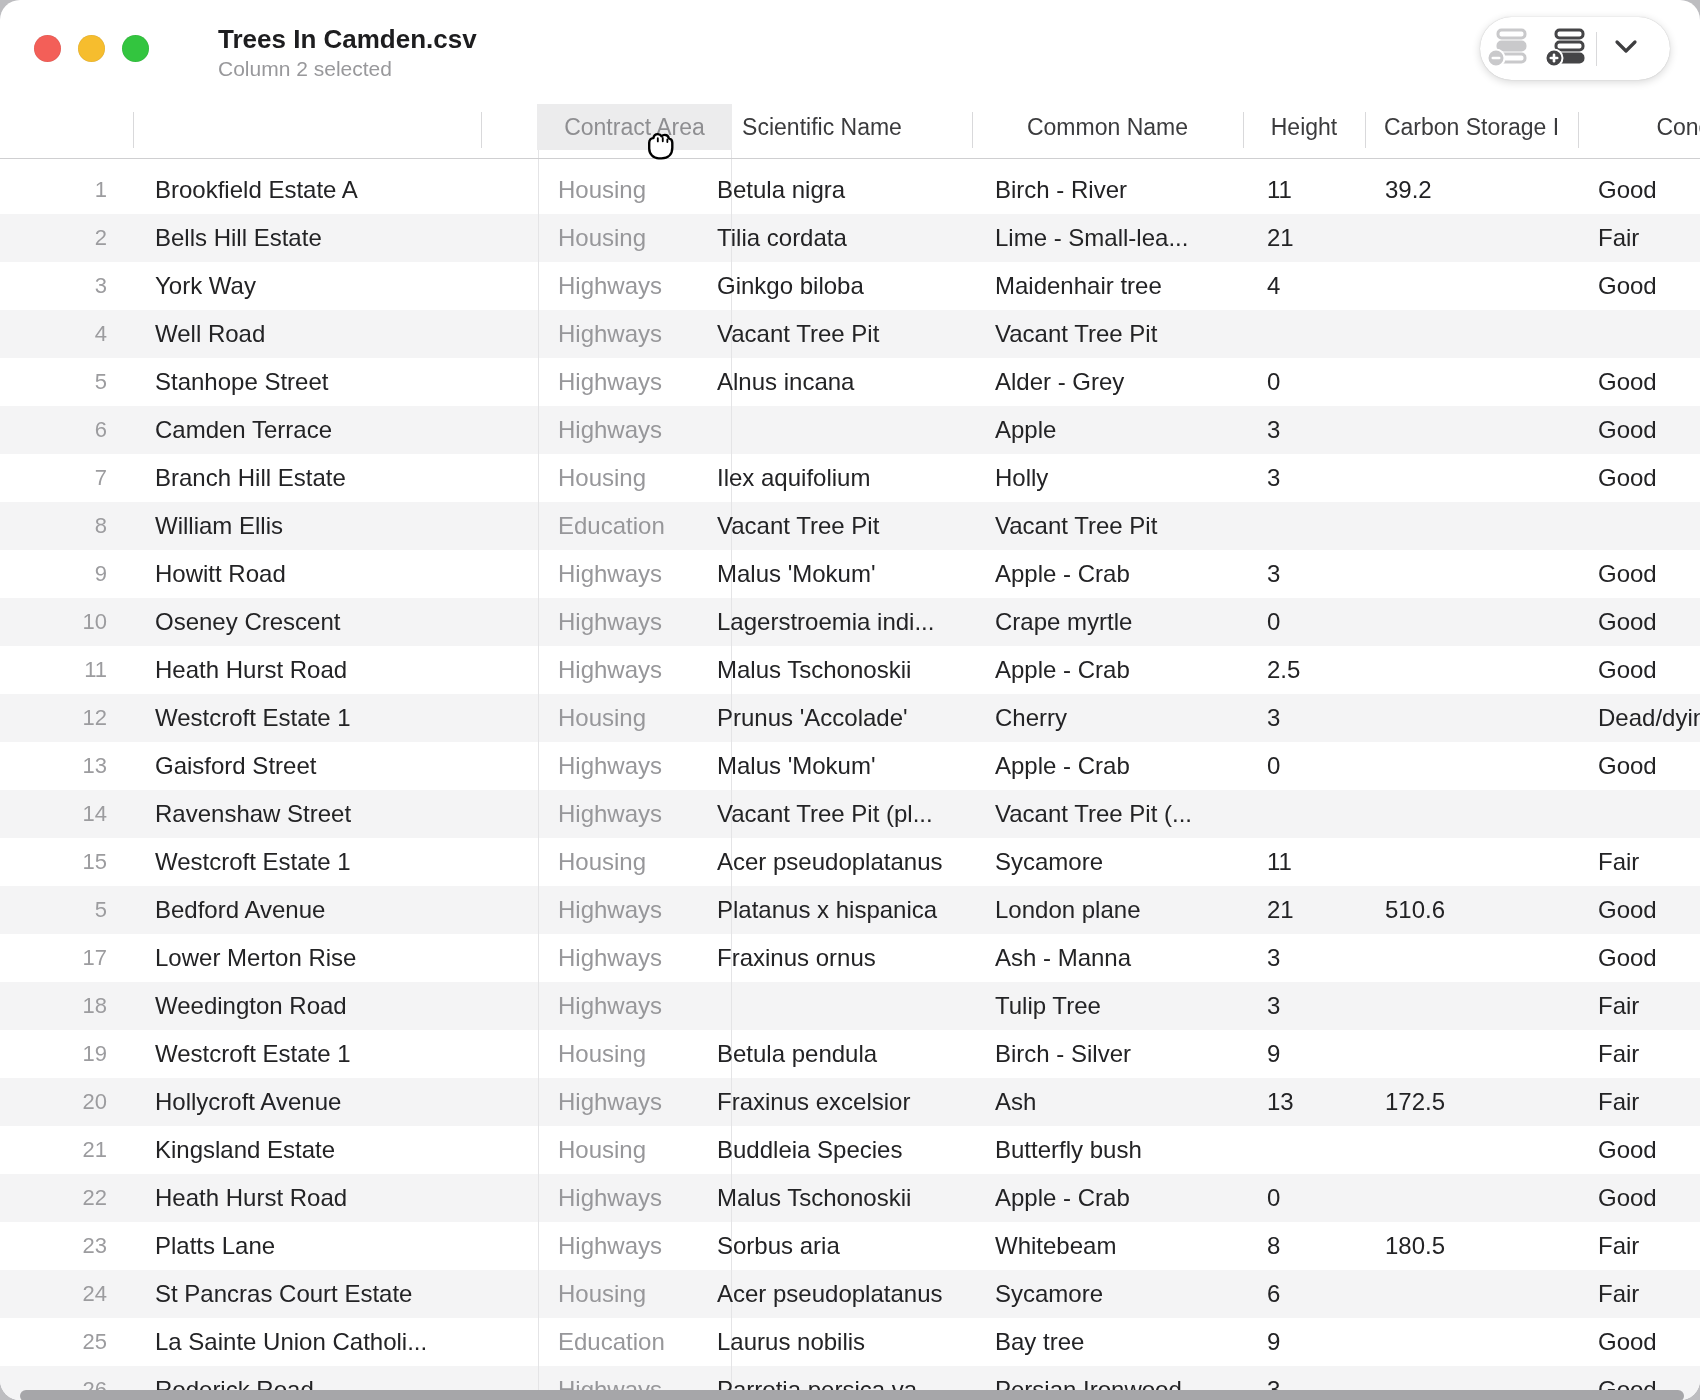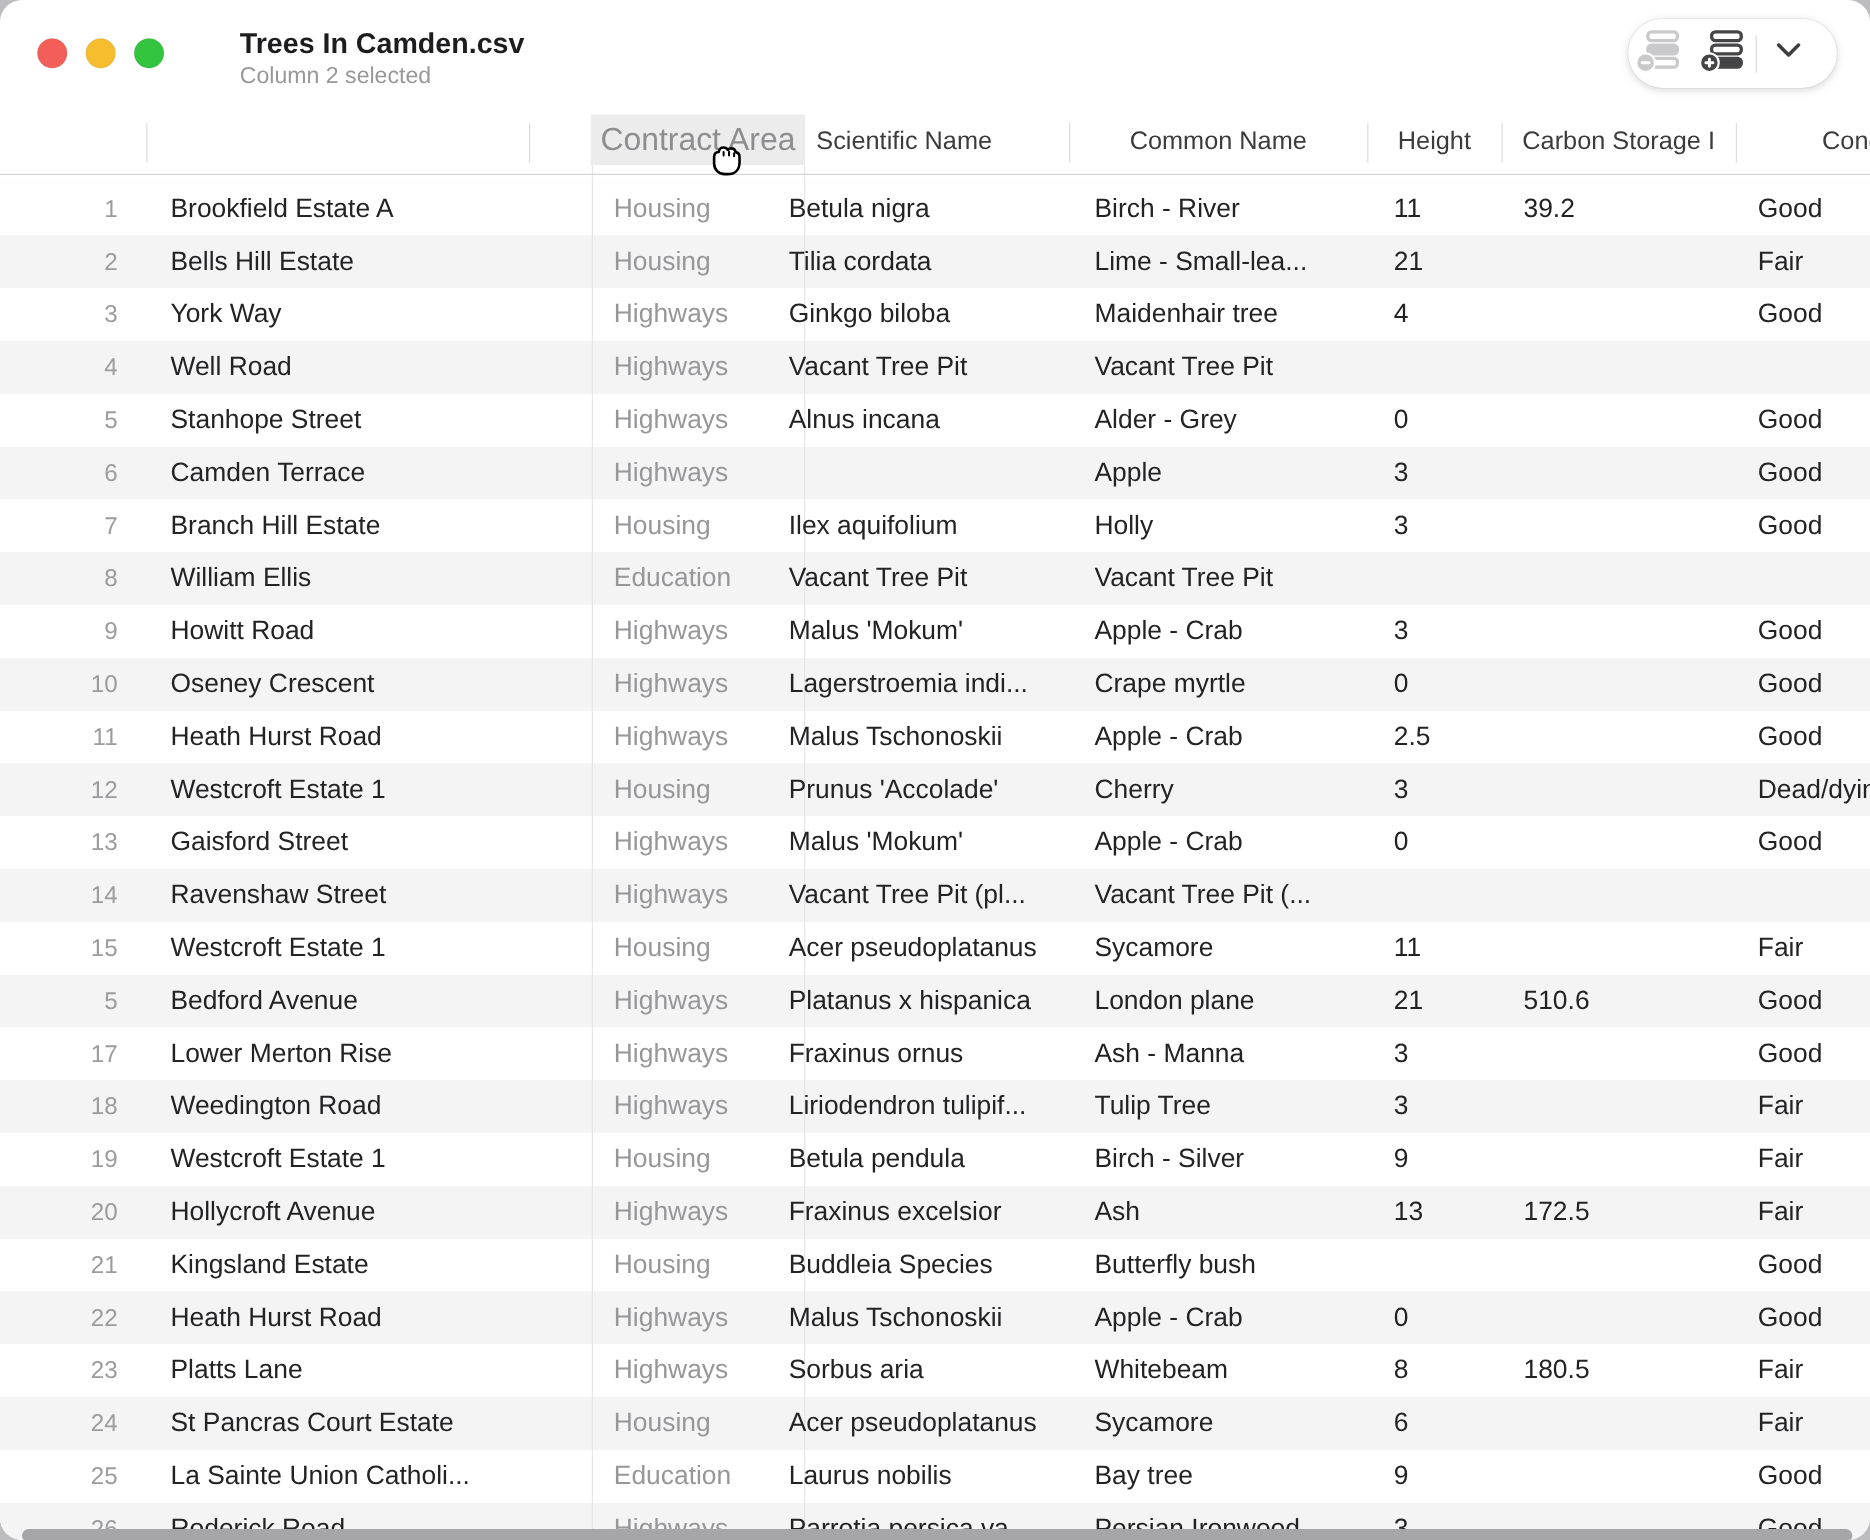--- a/index.html
+++ b/index.html
@@ -24,21 +24,21 @@
     background:#fff;box-shadow:0 2px 8px rgba(0,0,0,.16),0 0 1px rgba(0,0,0,.25);
     display:flex;align-items:center;
   }
   .pill-btn{width:58px;height:63px;display:flex;align-items:center;justify-content:center;}
   .pill-divider{width:1px;height:34px;background:#d9d9db;}
   
   .hdr-divider{position:absolute;top:112px;height:36px;width:1px;background:#d9d9db;z-index:3;}
   .hdr-label{position:absolute;top:104px;height:46px;line-height:46px;text-align:center;
     font-size:23px;color:#3b3b3d;z-index:3;white-space:nowrap;}
   .sel-box{position:absolute;left:537px;top:104px;width:195px;height:46px;background:#ececed;z-index:4;
-    text-align:center;line-height:46px;font-size:29px;color:#8e8e91;white-space:nowrap;}
+    text-align:center;line-height:46px;font-size:23px;color:#8e8e91;white-space:nowrap;}
   .hdr-hairline{position:absolute;left:0;top:158px;width:1700px;height:1px;background:#cfcfd1;z-index:2;}
   
   .stripes{position:absolute;left:0;top:166px;width:1700px;height:1234px;z-index:0;
     background:repeating-linear-gradient(to bottom,#ffffff 0px,#ffffff 48px,#f4f4f5 48px,#f4f4f5 96px);}
   .drag-line{position:absolute;top:150px;width:1px;height:1250px;background:#e4e4e6;z-index:1;}
   #rows-layer{position:absolute;left:0;top:166px;width:1700px;height:1234px;z-index:2;}
   .trow{position:absolute;left:0;width:1700px;height:48px;line-height:48px;font-size:24px;color:#232325;}
   .cell{position:absolute;top:0;height:48px;white-space:nowrap;}
   .c-num{left:0;width:107px;text-align:right;font-size:22px;color:#9c9c9f;}
   .c-site{left:155px;}
@@ -290,21 +290,20 @@
         <div class="cell c-sci">Fraxinus ornus</div>
         <div class="cell c-common">Ash - Manna</div>
         <div class="cell c-height">3</div>
         <div class="cell c-carbon"></div>
         <div class="cell c-cond">Good</div>
       </div>
       <div class="trow" style="top: 816px;">
         <div class="cell c-num">18</div>
         <div class="cell c-site">Weedington Road</div>
         <div class="cell c-contract">Highways</div>
-        <div class="cell c-sci">Liriodendron tulipif...</div>
         <div class="cell c-common">Tulip Tree</div>
         <div class="cell c-height">3</div>
         <div class="cell c-carbon"></div>
         <div class="cell c-cond">Fair</div>
       </div>
       <div class="trow" style="top: 864px;">
         <div class="cell c-num">19</div>
         <div class="cell c-site">Westcroft Estate 1</div>
         <div class="cell c-contract">Housing</div>
         <div class="cell c-sci">Betula pendula</div>

